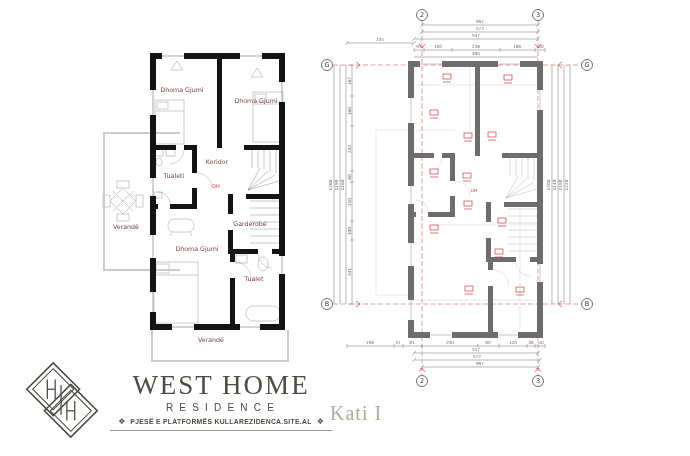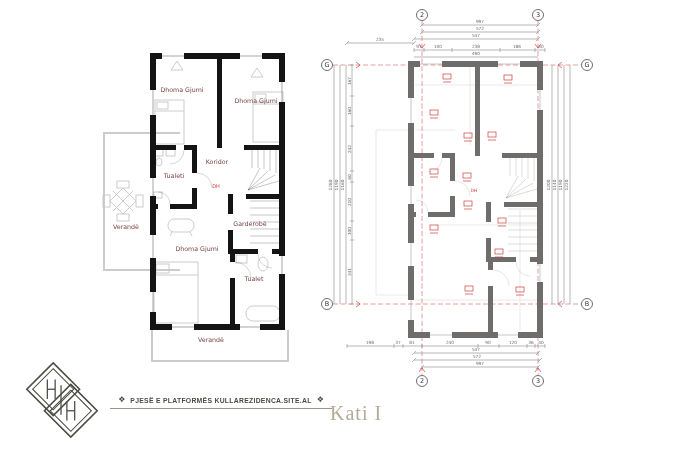--- a/index.html
+++ b/index.html
@@ -396,20 +396,22 @@
             <line x1="38" y1="24" x2="38" y2="44"></line>
         <line x1="30" y1="34" x2="38" y2="34"></line>
         <line x1="50" y1="46" x2="50" y2="66"></line>
             <line x1="58" y1="46" x2="58" y2="66"></line>
         <line x1="50" y1="56" x2="58" y2="56"></line>
         <line x1="44" y1="30" x2="44" y2="60"></line>
       </g>
     </g>
   </svg>
   <div class="brand-text">
+    <div class="brand-title">WEST HOME</div>
+    <div class="brand-subtitle">RESIDENCE</div>
     <div class="brand-tagline-row">
       <span class="orn">❖</span>
       <span class="brand-tagline">PJESË E PLATFORMËS KULLAREZIDENCA.SITE.AL</span>
       <span class="orn">❖</span>
     </div>
     <div class="brand-divider"></div>
   </div>
 </div>
 
 <div class="floor-caption">Kati I</div>

